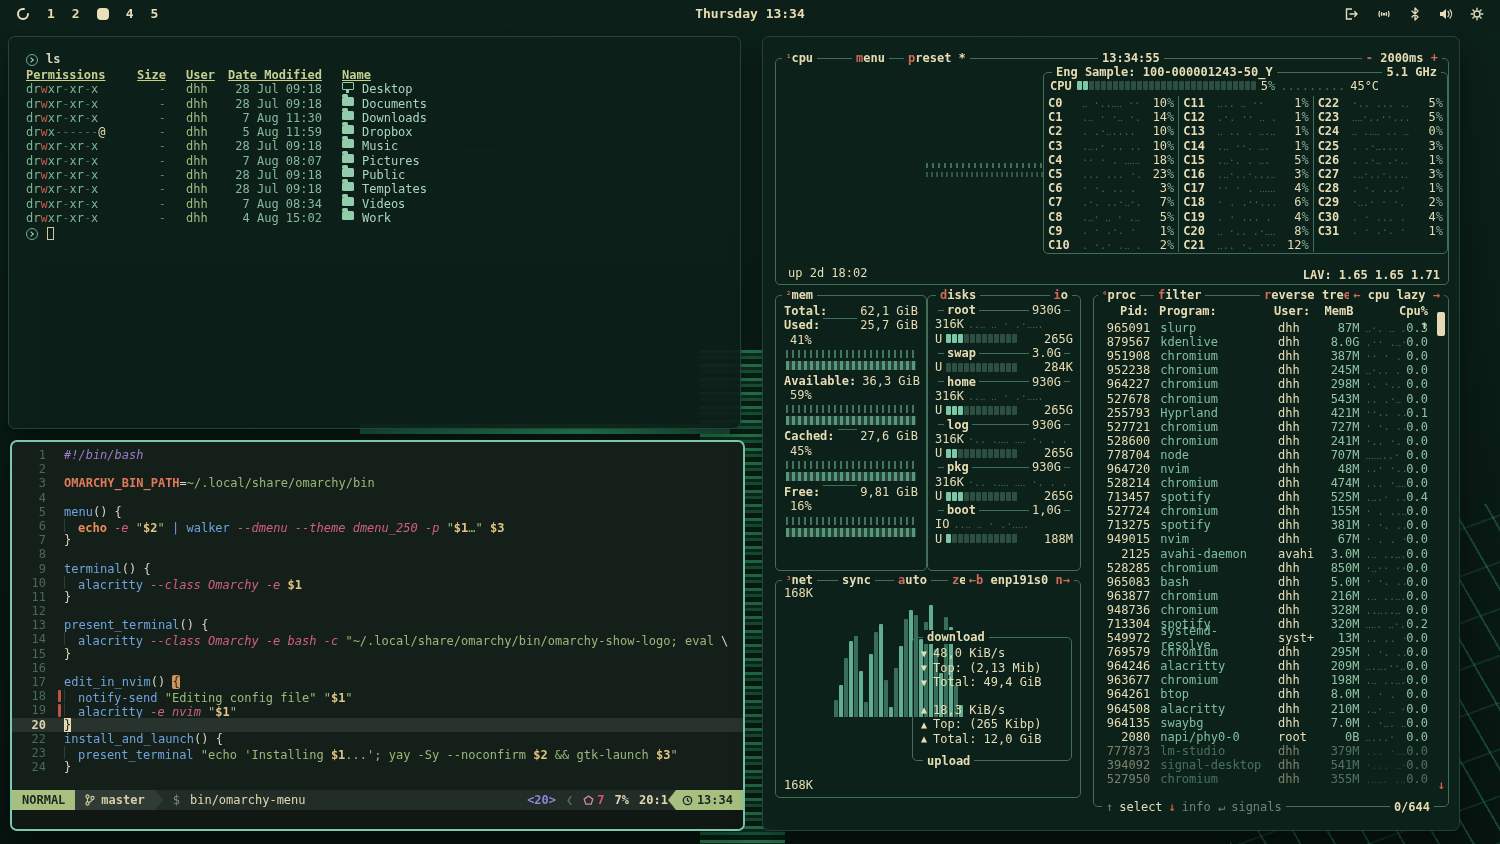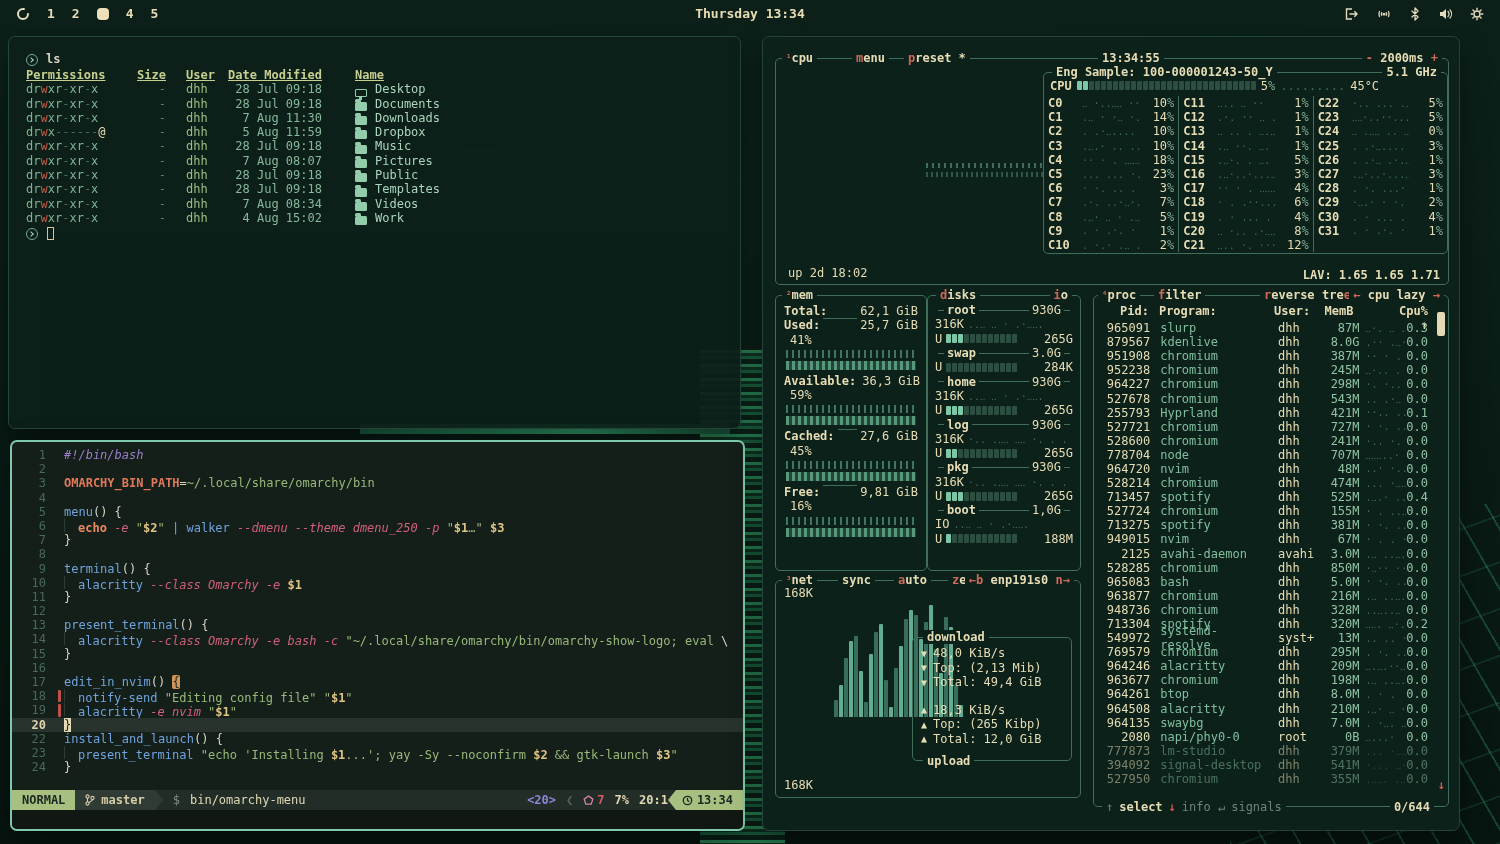--- a/index.html
+++ b/index.html
@@ -45,21 +45,21 @@
 .prompt-badge{width:12px;height:12px;border:1.6px solid #6fae90;border-radius:50%;
  display:inline-flex;align-items:center;justify-content:center;margin-right:8px;flex:none}
 .prompt-badge i{display:block;width:4px;height:4px;border-top:1.6px solid #a9d6bd;
  border-right:1.6px solid #a9d6bd;transform:rotate(45deg);margin-left:-2px}
 .ls-grid{margin-top:0}
 .ls-row{display:flex;height:14.3px;align-items:center}
 .ls-c-perm{width:110px}
 .ls-c-size{width:30px;text-align:right;color:#5b7a6c}
 .ls-c-user{width:56px;padding-left:20px;color:#9fbc85}
 .ls-c-date{width:100px;text-align:right;color:#86b99c}
-.ls-c-name{padding-left:33px;color:#a9d6bd;display:flex;align-items:flex-end}
+.ls-c-name{padding-left:20px;color:#a9d6bd;display:flex;align-items:flex-start}
 .hdr .ls-c-size,.hdr .ls-c-user,.hdr .ls-c-date,.hdr .ls-c-name{color:#c7cf8e}
 .hdr span u{text-decoration:underline}
 .hdr{font-weight:bold;color:#c7cf8e}
 .pG{color:#7db695}.pR{color:#c95b4a}.pD{color:#47695a}.pC{color:var(--cream)}
 .icon-folder{display:inline-block;width:12px;height:9px;background:#93ccab;border-radius:1.5px;
  position:relative;margin-right:8px;flex:none}
 .icon-folder::before{content:"";position:absolute;top:-3px;left:0;width:6px;height:3px;
  background:#93ccab;border-radius:1.5px 1.5px 0 0}
 .icon-monitor{display:inline-block;width:12px;height:8px;border:1.5px solid #93ccab;border-radius:1px;
  position:relative;margin-right:8px;flex:none}
@@ -177,21 +177,21 @@
 .proc-row{display:flex;height:14.1px;align-items:center}
 .proc-row .pc-pid{color:var(--cream);font-weight:normal}
 .proc-row .pc-prog{color:#7fbf9d}
 .proc-row .pc-user{color:var(--cream)}
 .proc-row .pc-mem{color:#8fc3a3}
 .proc-row .pc-dots{color:#3f6b58;overflow:hidden;white-space:nowrap;font-size:10px}
 .proc-row .pc-cpu{color:#8fc3a3}
 .proc-row.dim{opacity:.5}
 #proc-thumb{position:absolute;right:3px;top:16px;width:8px;height:24px;background:#e3d9b4;border-radius:2px}
 #proc-down{position:absolute;right:3px;bottom:14px;color:#cf5b4d;font-weight:bold}
-.fo-sel{color:var(--cream);font-weight:bold}
+.fo-sel{color:var(--cream);font-weight:normal}
 .fo-dim{color:#6d8478}
 .fo-red{color:#cf5b4d;font-weight:bold}
 .fo-count{color:var(--cream);font-weight:bold}
 </style>
 </head>
 <body>
 
 <div id="canvas">
   <div class="wall">
     <div class="wall-building"></div>

